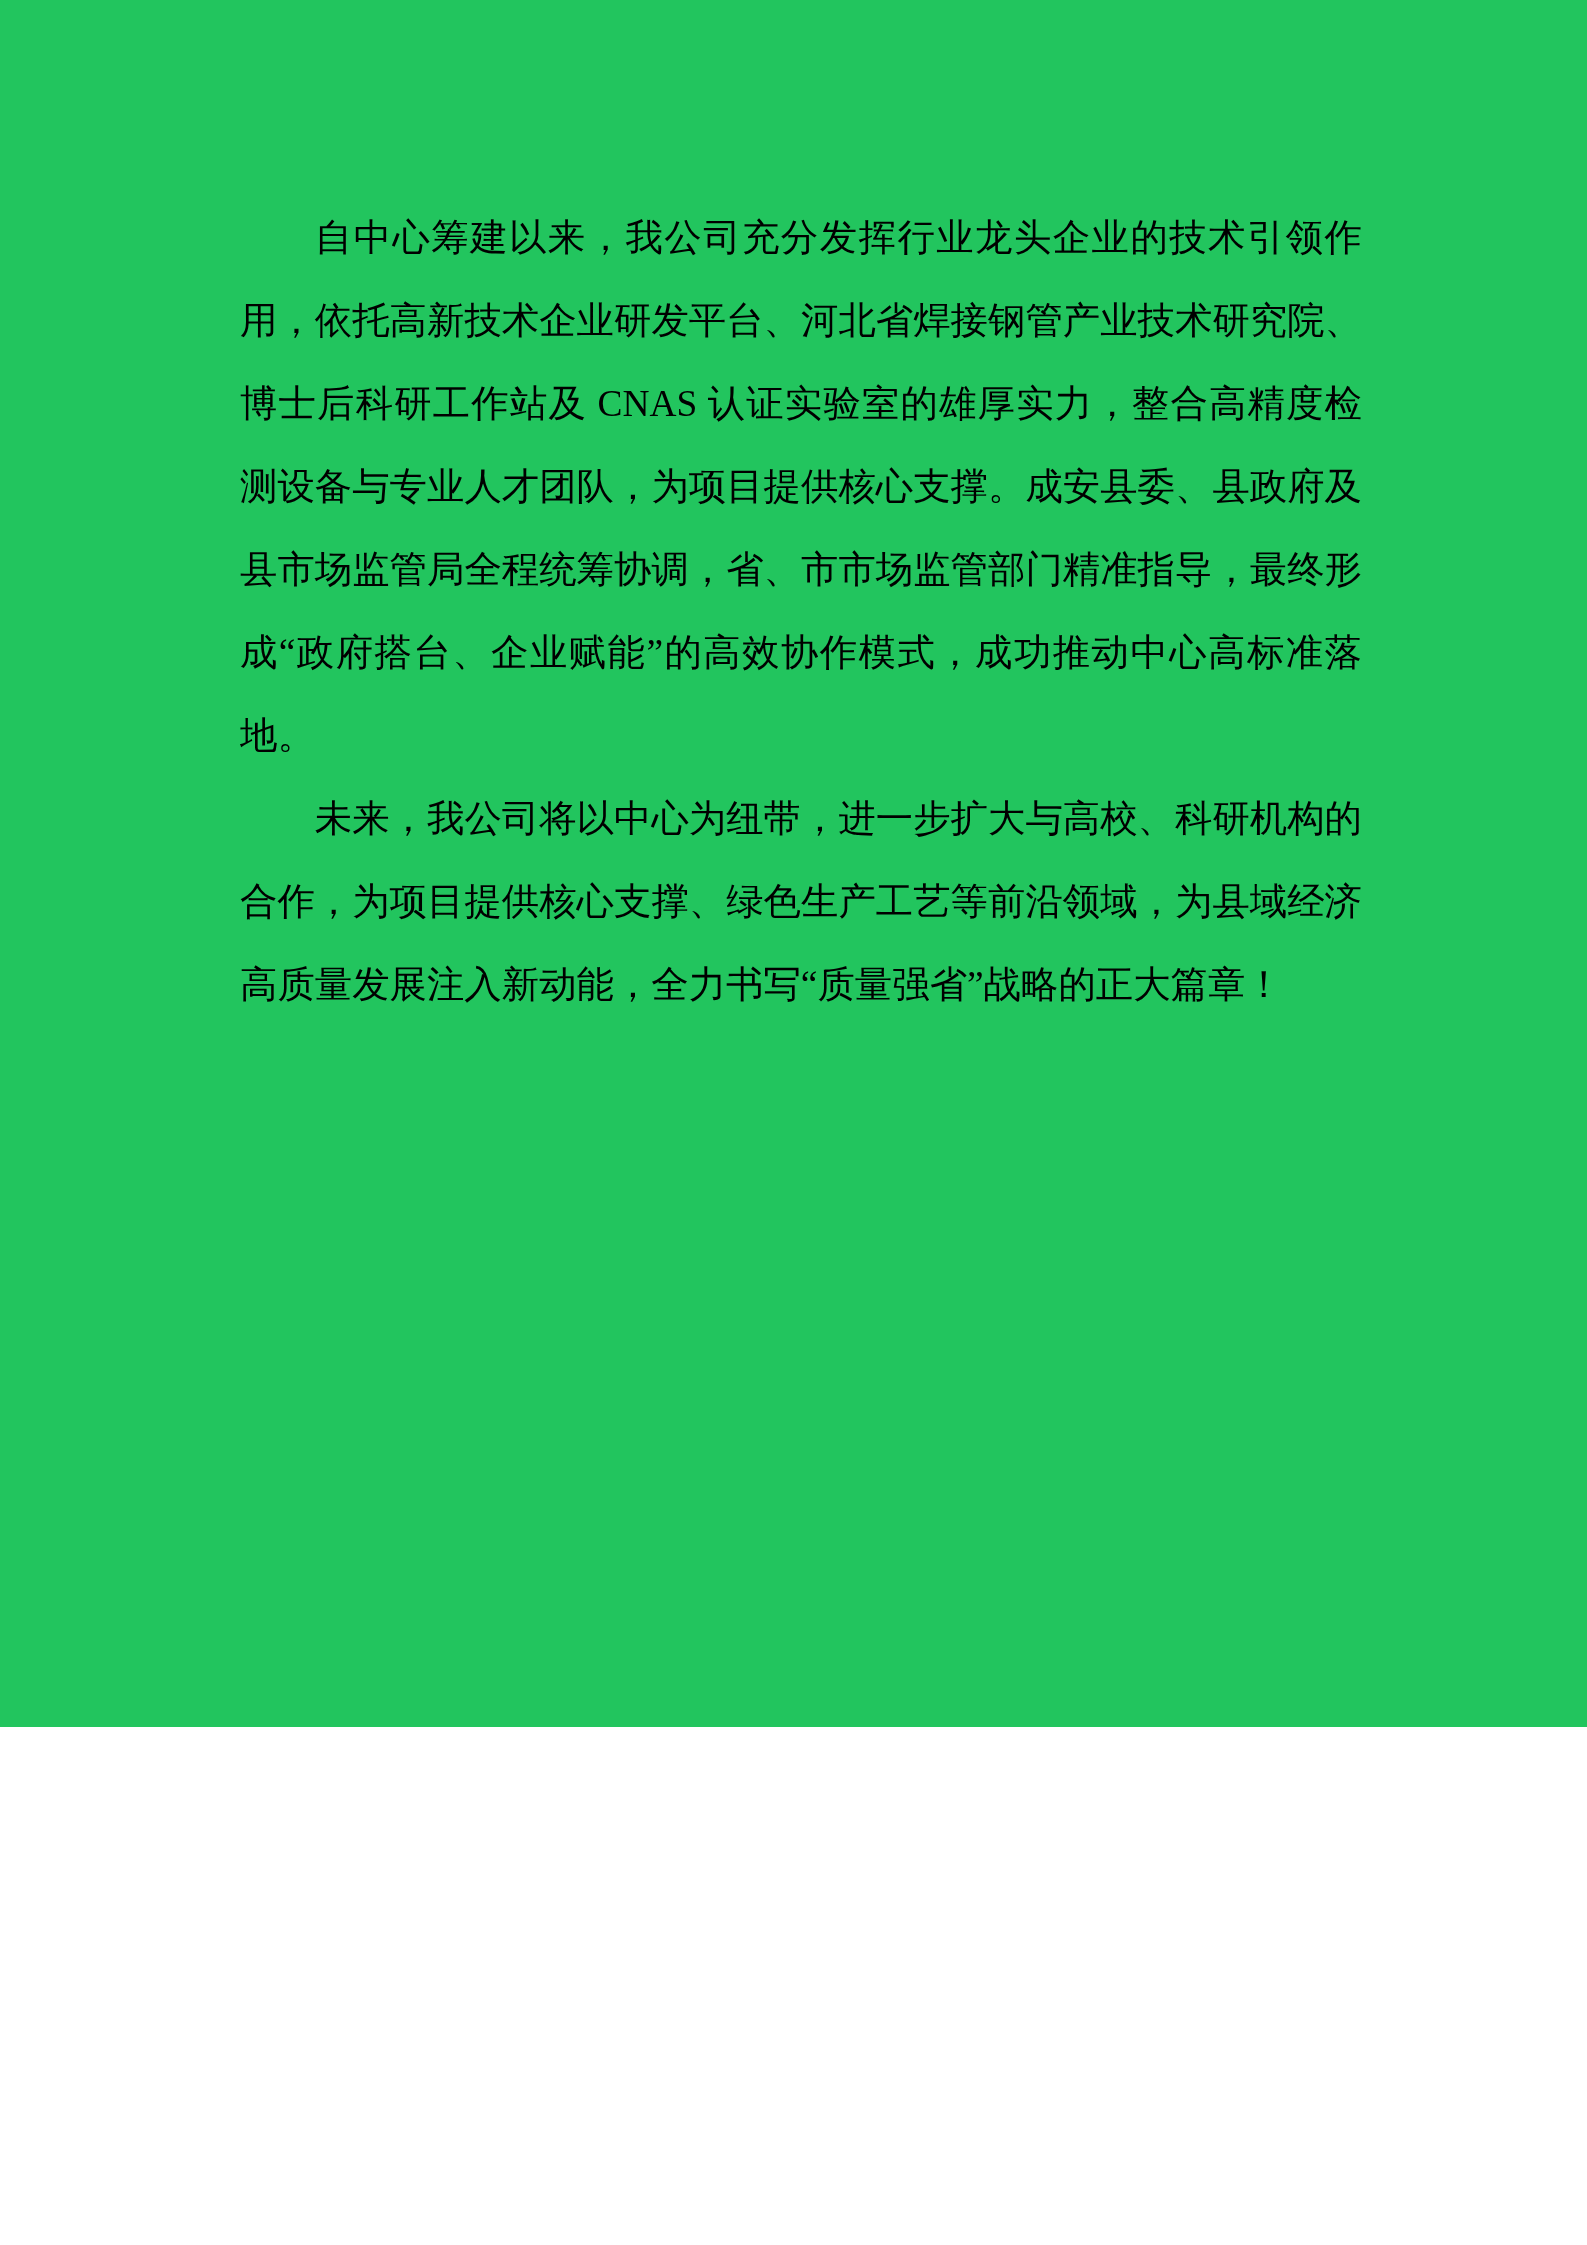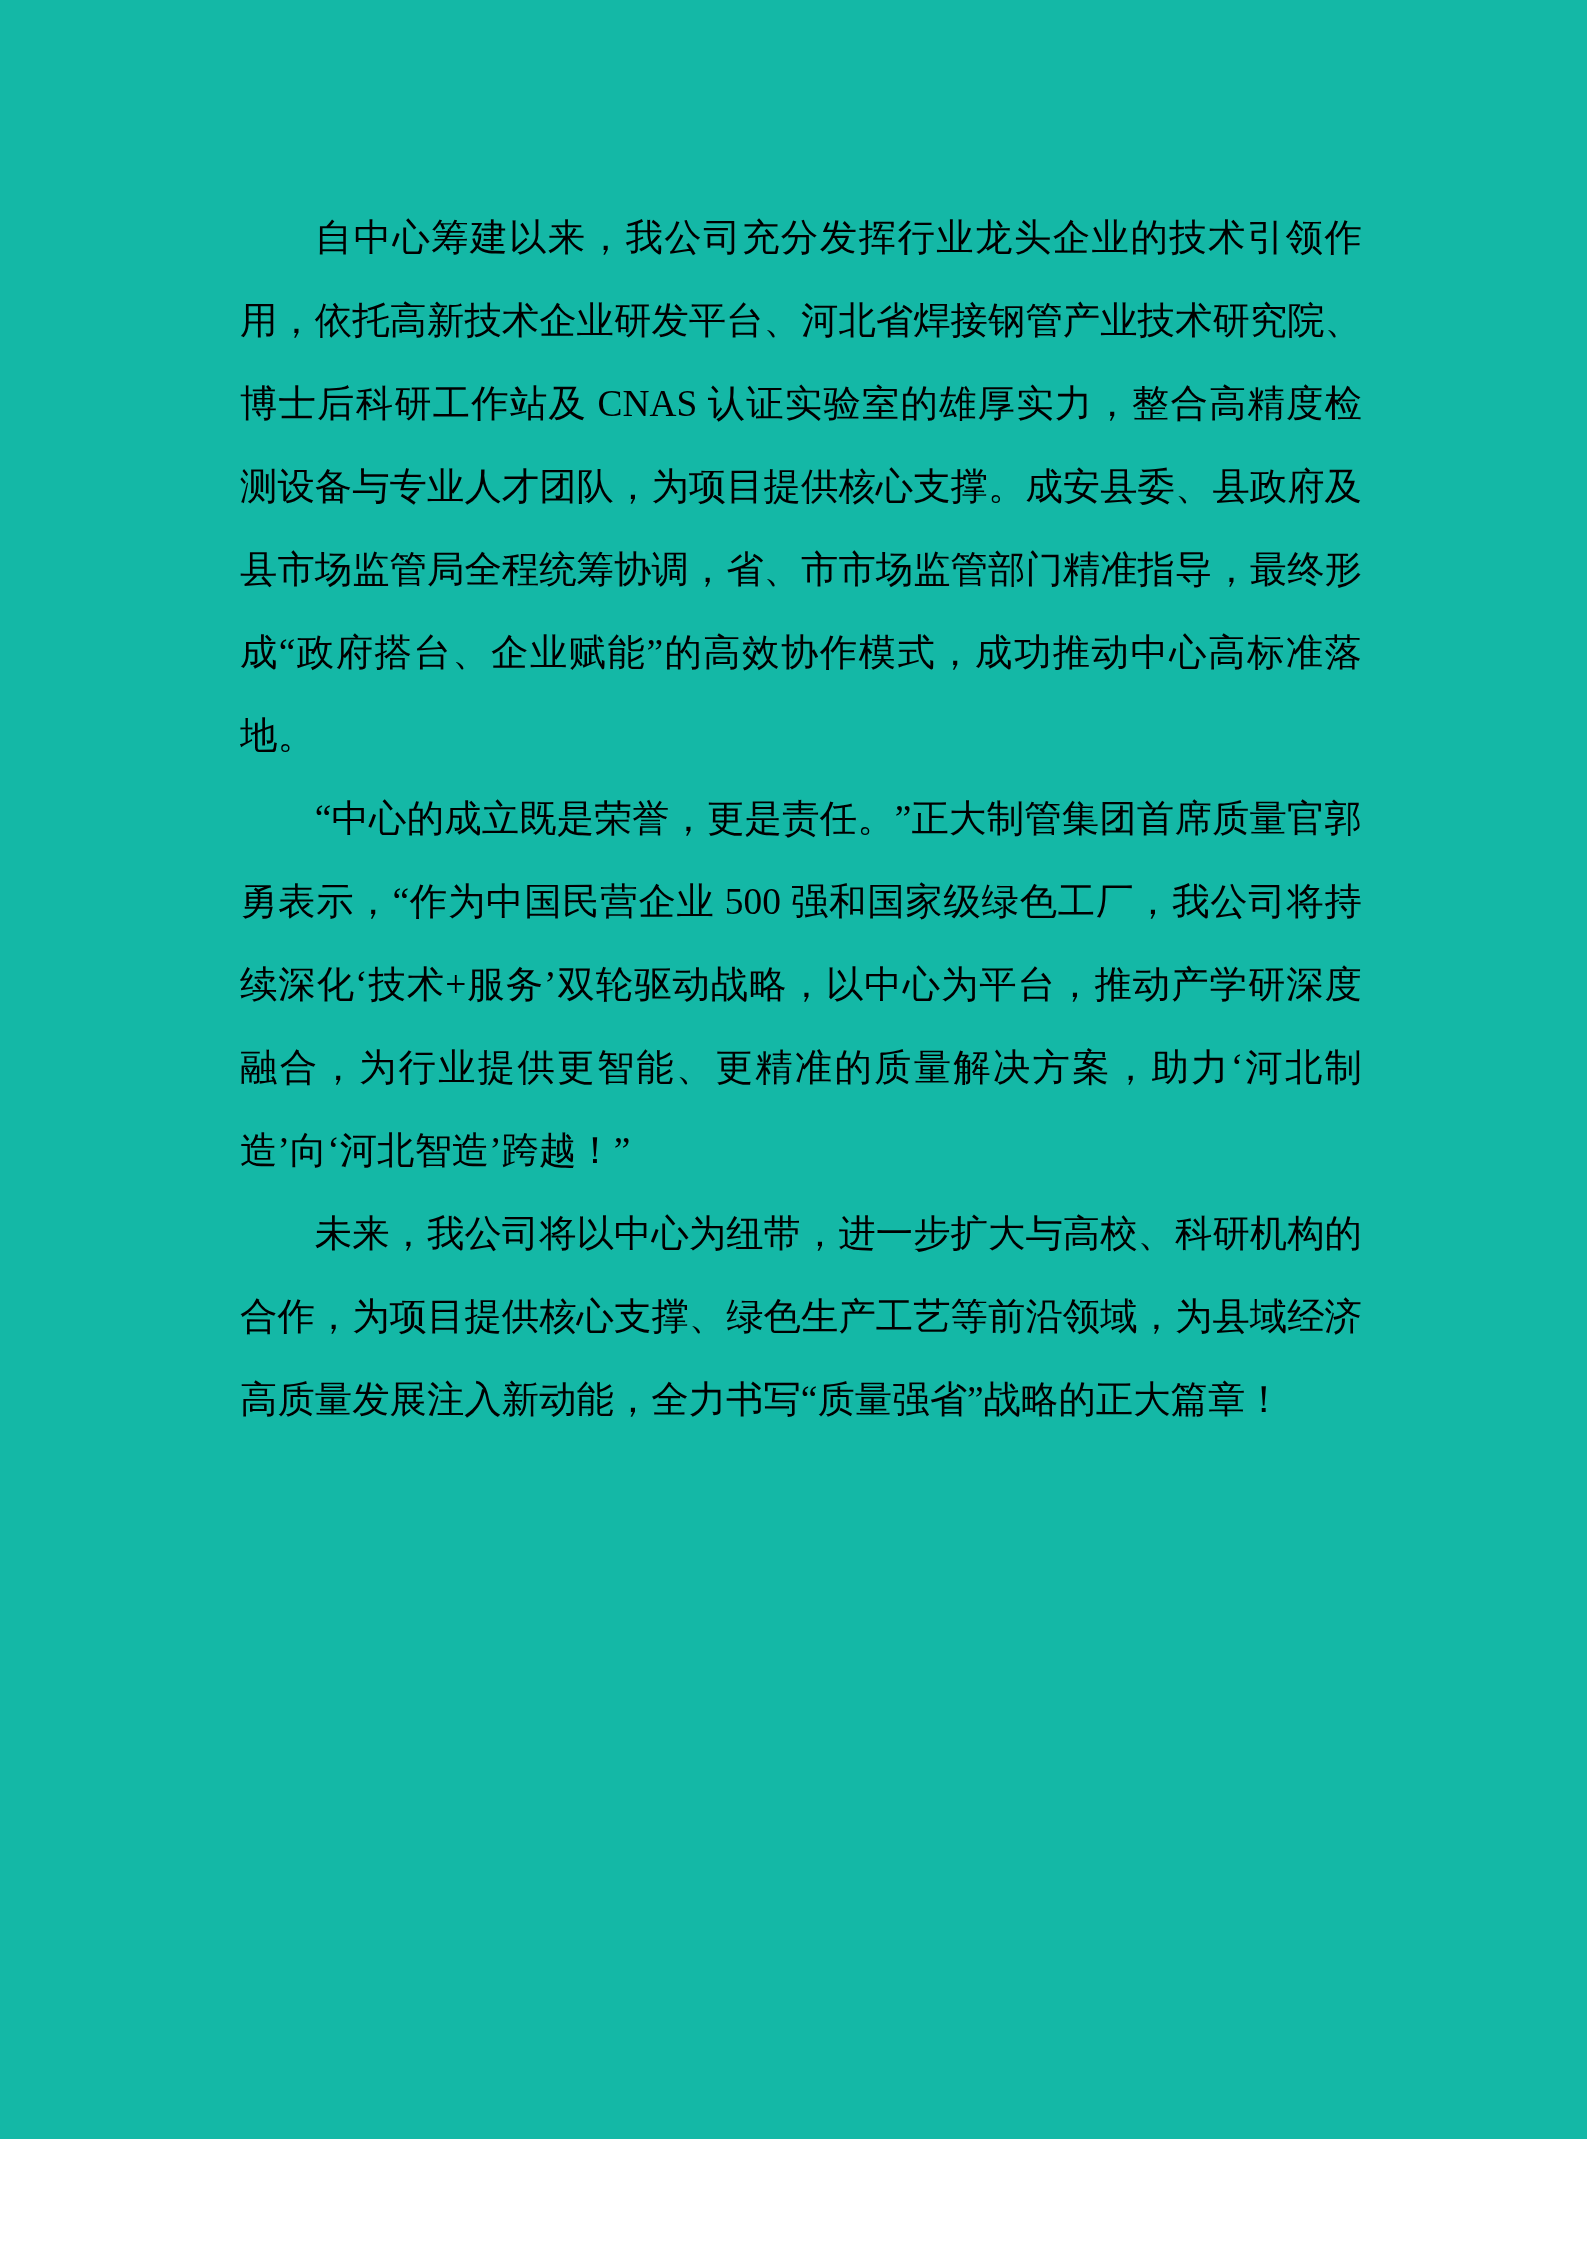--- a/index.html
+++ b/index.html
@@ -3,22 +3,22 @@
 <meta charset="utf-8">
 <style>
   html, body {
     margin: 0;
     padding: 0;
     background: #ffffff;
   }
   .page {
     position: relative;
     width: 1587px;
-    height: 2139px;
-    background: #14b8a6;
+    height: 1727px;
+    background: #22c55e;
     overflow: hidden;
     font-family: "Liberation Serif", "DejaVu Serif", serif;
     color: #000000;
   }
   .content {
     position: absolute;
     left: 240px;
     top: 196px;
     width: 1122px;
   }
@@ -33,16 +33,15 @@
     overflow-wrap: break-word;
     color: #000000;
   }
 </style>
 </head>
 <body>
 
 <div class="page">
   <div class="content">
     <p class="doc-para">自中心筹建以来，我公司充分发挥行业龙头企业的技术引领作用，依托高新技术企业研发平台、河北省焊接钢管产业技术研究院、博士后科研工作站及 CNAS 认证实验室的雄厚实力，整合高精度检测设备与专业人才团队，为项目提供核心支撑。成安县委、县政府及县市场监管局全程统筹协调，省、市市场监管部门精准指导，最终形成“政府搭台、企业赋能”的高效协作模式，成功推动中心高标准落地。</p>
-    <p class="doc-para">“中心的成立既是荣誉，更是责任。”正大制管集团首席质量官郭勇表示，“作为中国民营企业 500 强和国家级绿色工厂，我公司将持续深化‘技术+服务’双轮驱动战略，以中心为平台，推动产学研深度融合，为行业提供更智能、更精准的质量解决方案，助力‘河北制造’向‘河北智造’跨越！”</p>
     <p class="doc-para">未来，我公司将以中心为纽带，进一步扩大与高校、科研机构的合作，为项目提供核心支撑、绿色生产工艺等前沿领域，为县域经济高质量发展注入新动能，全力书写“质量强省”战略的正大篇章！</p>
   </div>
 </div>
 
 </body></html>

